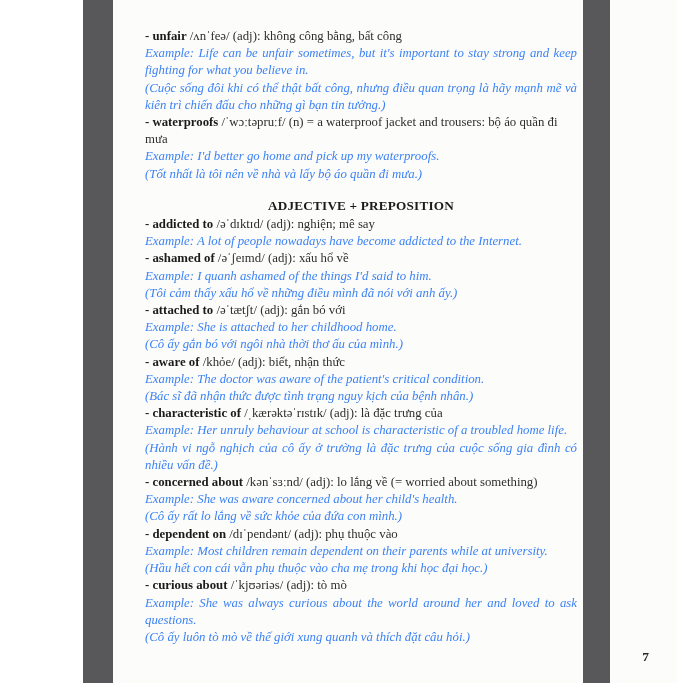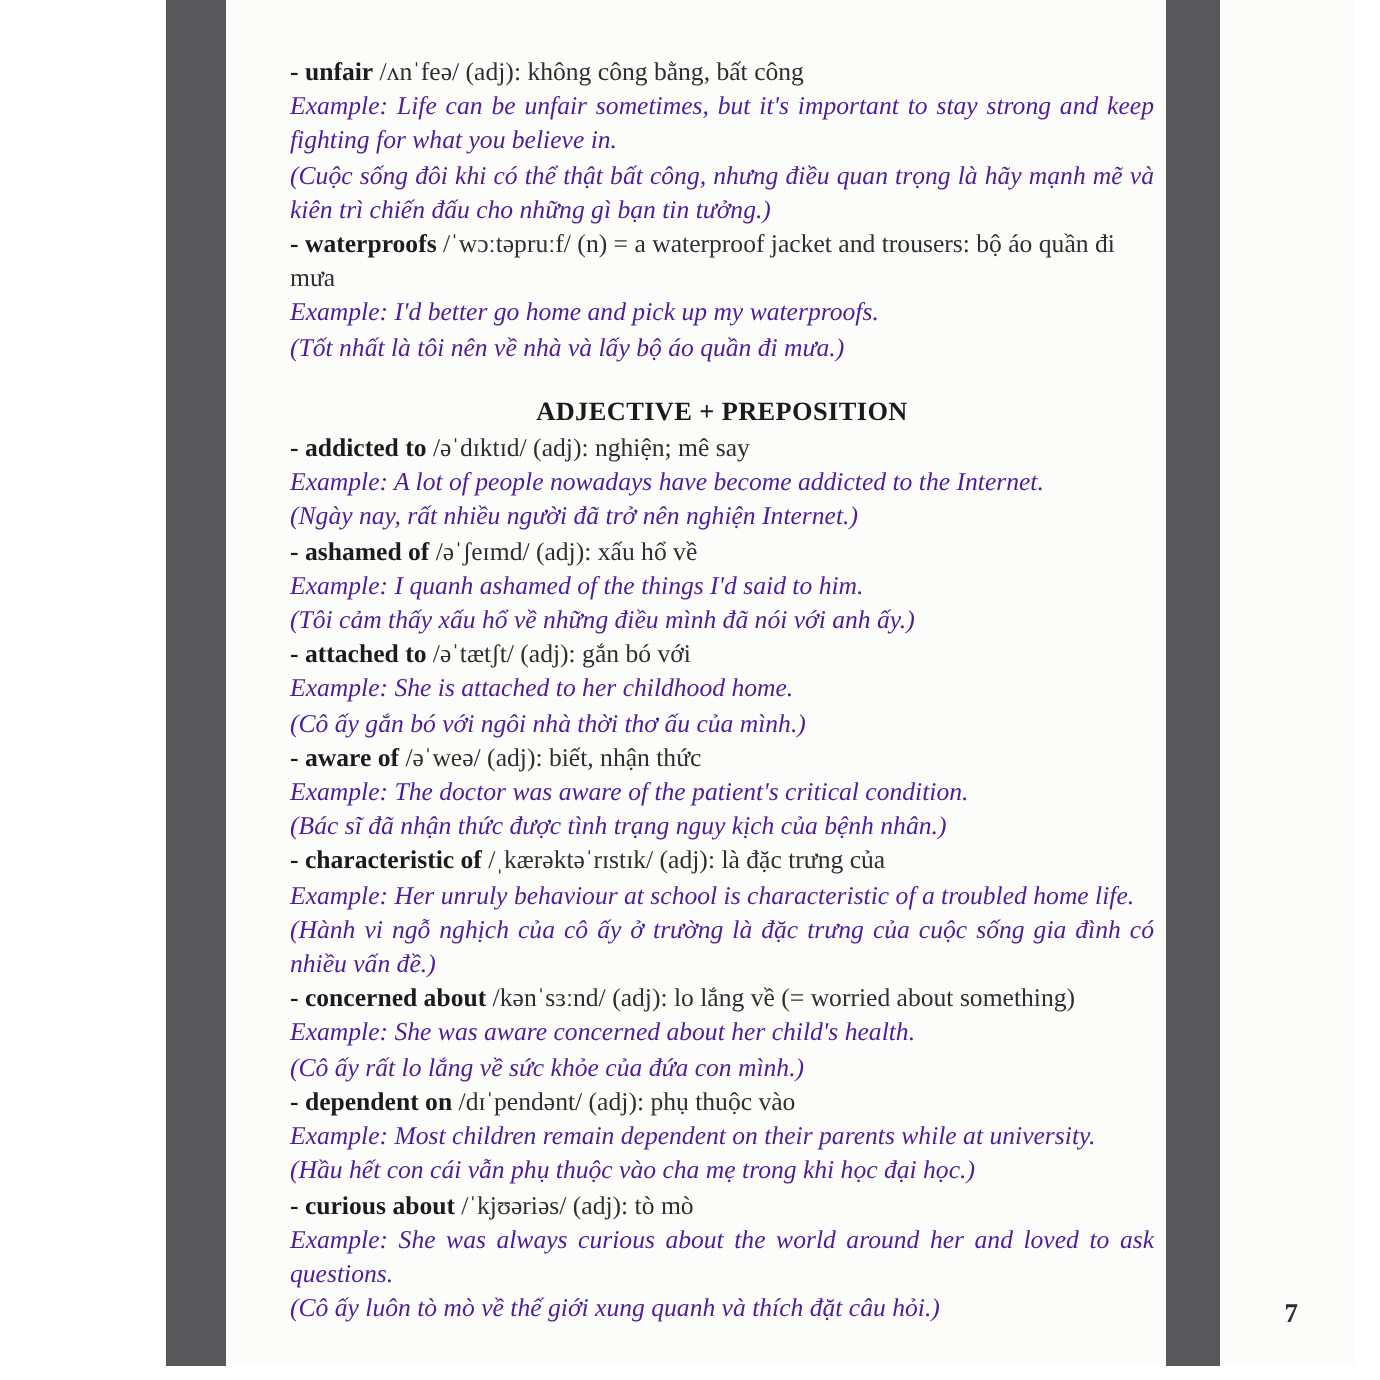--- a/index.html
+++ b/index.html
@@ -19,21 +19,21 @@
   }
   .content{
     position:absolute;left:32px;top:28px;width:432px;
     color:#2f2f2f;
     font-size:12.8px;
     line-height:17.2px;
   }
   .content p{margin:0;padding:0;}
   .head{color:#2e2e2e;}
   .term{font-weight:bold;color:#1b1b1b;}
-  .ex,.tr{font-style:italic;text-align:justify;color:#4c1d95;}
+  .ex,.tr{font-style:italic;text-align:justify;color:#3b82f6;}
   .section-heading{
     margin:14px 0 2px 0;
     font-size:13.2px;
     font-weight:bold;
     color:#1b1b1b;
     letter-spacing:.2px;
     text-align:center;
   }
   .pagenum{
     position:absolute;right:28px;bottom:18px;
@@ -59,37 +59,36 @@
         <p class="head"><span class="term">- waterproofs</span><span> /ˈwɔːtəpruːf/ (n) = a waterproof jacket and trousers: bộ áo quần đi mưa</span></p>
         <p class="ex">Example: I'd better go home and pick up my waterproofs.</p>
         <p class="tr">(Tốt nhất là tôi nên về nhà và lấy bộ áo quần đi mưa.)</p>
       </div>
 
       <h2 class="section-heading">ADJECTIVE + PREPOSITION</h2>
 
       <div class="entry">
         <p class="head"><span class="term">- addicted to</span><span> /əˈdɪktɪd/ (adj): nghiện; mê say</span></p>
         <p class="ex">Example: A lot of people nowadays have become addicted to the Internet.</p>
-        <p class="tr">(Ngày nay, rất nhiều người đã trở nên nghiện Internet.)</p>
       </div>
 
       <div class="entry">
         <p class="head"><span class="term">- ashamed of</span><span> /əˈʃeɪmd/ (adj): xấu hổ về</span></p>
         <p class="ex">Example: I quanh ashamed of the things I'd said to him.</p>
         <p class="tr">(Tôi cảm thấy xấu hổ về những điều mình đã nói với anh ấy.)</p>
       </div>
 
       <div class="entry">
         <p class="head"><span class="term">- attached to</span><span> /əˈtætʃt/ (adj): gắn bó với</span></p>
         <p class="ex">Example: She is attached to her childhood home.</p>
         <p class="tr">(Cô ấy gắn bó với ngôi nhà thời thơ ấu của mình.)</p>
       </div>
 
       <div class="entry">
-        <p class="head"><span class="term">- aware of</span><span> /əˈweə/ (adj): biết, nhận thức</span></p>
+        <p class="head"><span class="term">- aware of</span><span> /khỏe/ (adj): biết, nhận thức</span></p>
         <p class="ex">Example: The doctor was aware of the patient's critical condition.</p>
         <p class="tr">(Bác sĩ đã nhận thức được tình trạng nguy kịch của bệnh nhân.)</p>
       </div>
 
       <div class="entry">
         <p class="head"><span class="term">- characteristic of</span><span> /ˌkærəktəˈrɪstɪk/ (adj): là đặc trưng của</span></p>
         <p class="ex">Example: Her unruly behaviour at school is characteristic of a troubled home life.</p>
         <p class="tr">(Hành vi ngỗ nghịch của cô ấy ở trường là đặc trưng của cuộc sống gia đình có nhiều vấn đề.)</p>
       </div>
 

